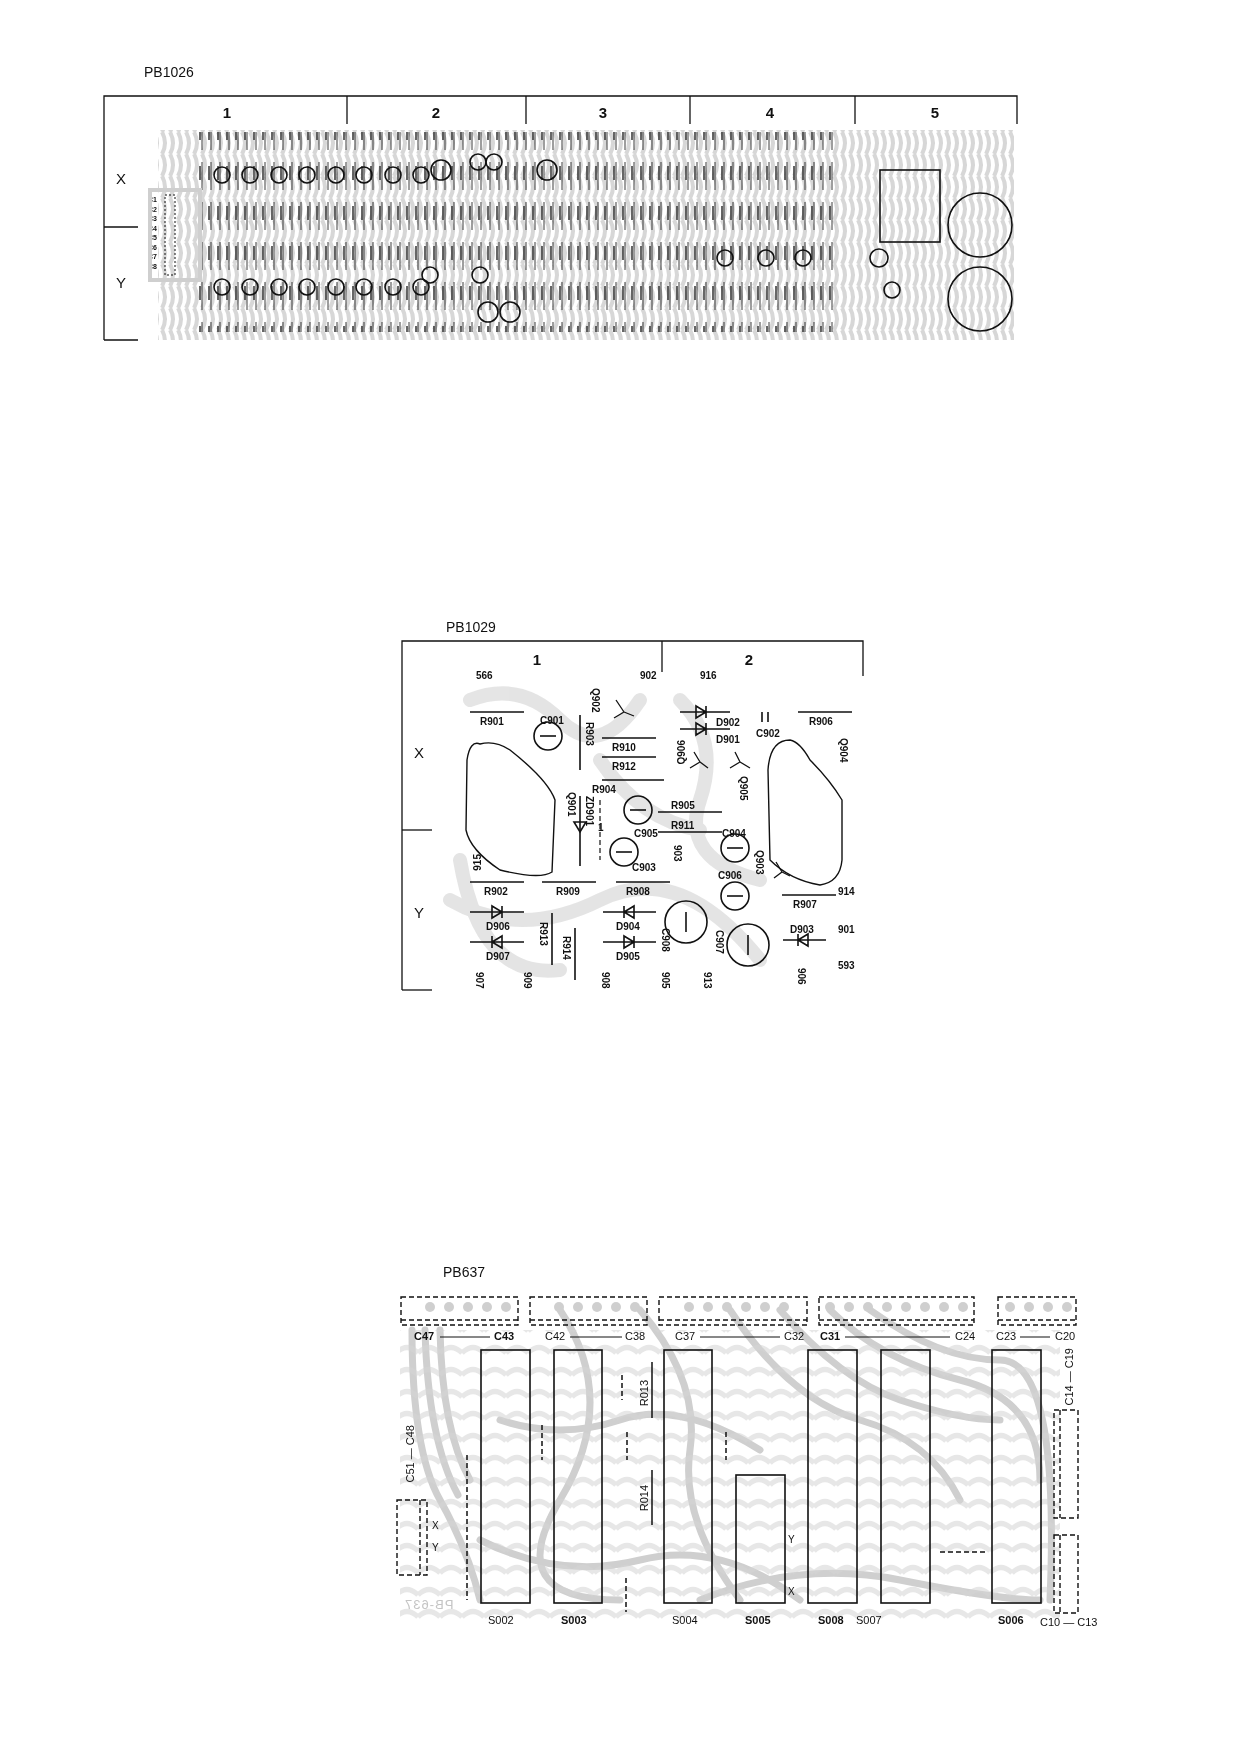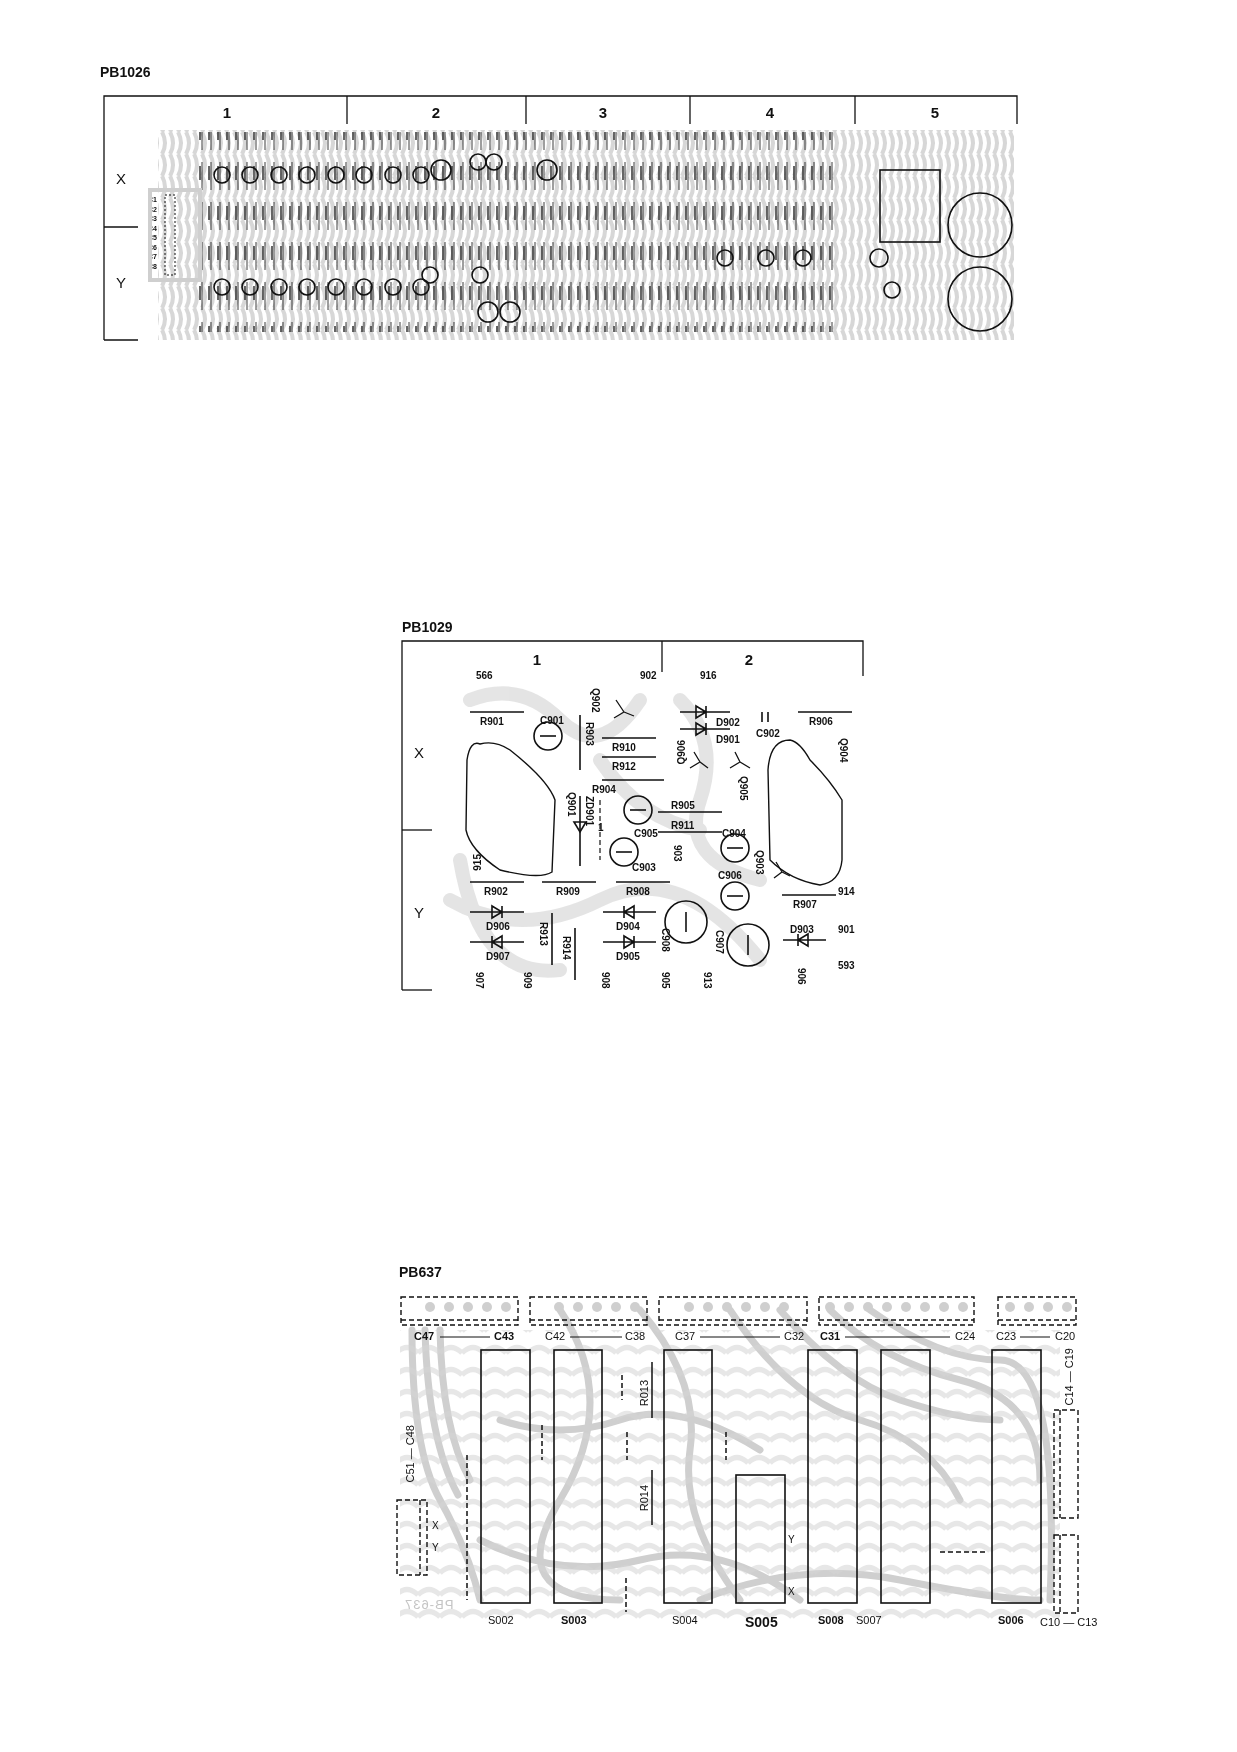--- a/index.html
+++ b/index.html
@@ -1,19 +1,19 @@
 <!DOCTYPE html>
 <html><head>
 <meta charset="utf-8">
 <style>
   html, body { margin: 0; padding: 0; background: #ffffff; }
   body { width: 1237px; height: 1752px; position: relative; overflow: hidden;
          font-family: "Liberation Sans", sans-serif; color: #111; }
   .abs { position: absolute; }
-  .board-title { font-weight: bold; font-size: 14px; }
+  .board-title { font-weight: normal; font-size: 14px; margin-left: 44px; }
   .zone { font-weight: bold; font-size: 15px; text-align: center; }
   .rowlbl { font-size: 15px; font-weight: normal; }
   .lbl { font-size: 10px; font-weight: bold; white-space: nowrap; }
   .lbl-v { writing-mode: vertical-rl; }
   .lbl-v180 { writing-mode: vertical-rl; transform: rotate(180deg); }
   svg { position: absolute; overflow: visible; }
   .frame-line { stroke: #111; stroke-width: 1.3; fill: none; }
   .trace { stroke: #cfcfcf; fill: none; stroke-linecap: round; }
   .outline { stroke: #111; fill: none; stroke-width: 1.4; }
   .dash { stroke: #111; fill: none; stroke-width: 1.4; stroke-dasharray: 5 3; }
@@ -363,21 +363,21 @@
   <div class="abs lbl" style="left:996px;top:1330px;font-weight:normal;font-size:11px">C23</div>
   <div class="abs lbl" style="left:1055px;top:1330px;font-weight:normal;font-size:11px">C20</div>
 
   <div class="abs lbl lbl-v180" style="left:1063px;top:1348px;font-weight:normal;font-size:11px">C14 — C19</div>
   <div class="abs lbl" style="left:1040px;top:1616px;font-weight:normal;font-size:11px">C10 — C13</div>
   <div class="abs lbl lbl-v180" style="left:404px;top:1425px;font-weight:normal;font-size:11px">C51 — C48</div>
 
   <div class="abs lbl" style="left:488px;top:1614px;font-weight:normal;font-size:11px">S002</div>
   <div class="abs lbl" style="left:561px;top:1614px;font-weight:bold;font-size:11px">S003</div>
   <div class="abs lbl" style="left:672px;top:1614px;font-weight:normal;font-size:11px">S004</div>
-  <div class="abs lbl" style="left:745px;top:1614px;font-size:14px">S005</div>
+  <div class="abs lbl" style="left:745px;top:1614px;font-size:11px">S005</div>
   <div class="abs lbl" style="left:818px;top:1614px;font-size:11px">S008</div>
   <div class="abs lbl" style="left:856px;top:1614px;font-weight:normal;font-size:11px">S007</div>
   <div class="abs lbl" style="left:998px;top:1614px;font-size:11px">S006</div>
 
   <div class="abs lbl lbl-v180" style="left:638px;top:1380px;font-weight:normal;font-size:11px">R013</div>
   <div class="abs lbl lbl-v180" style="left:638px;top:1485px;font-weight:normal;font-size:11px">R014</div>
 
   <div class="abs lbl" style="left:432px;top:1520px;font-weight:normal">X</div>
   <div class="abs lbl" style="left:432px;top:1542px;font-weight:normal">Y</div>
   <div class="abs lbl" style="left:788px;top:1534px;font-weight:normal">Y</div>

